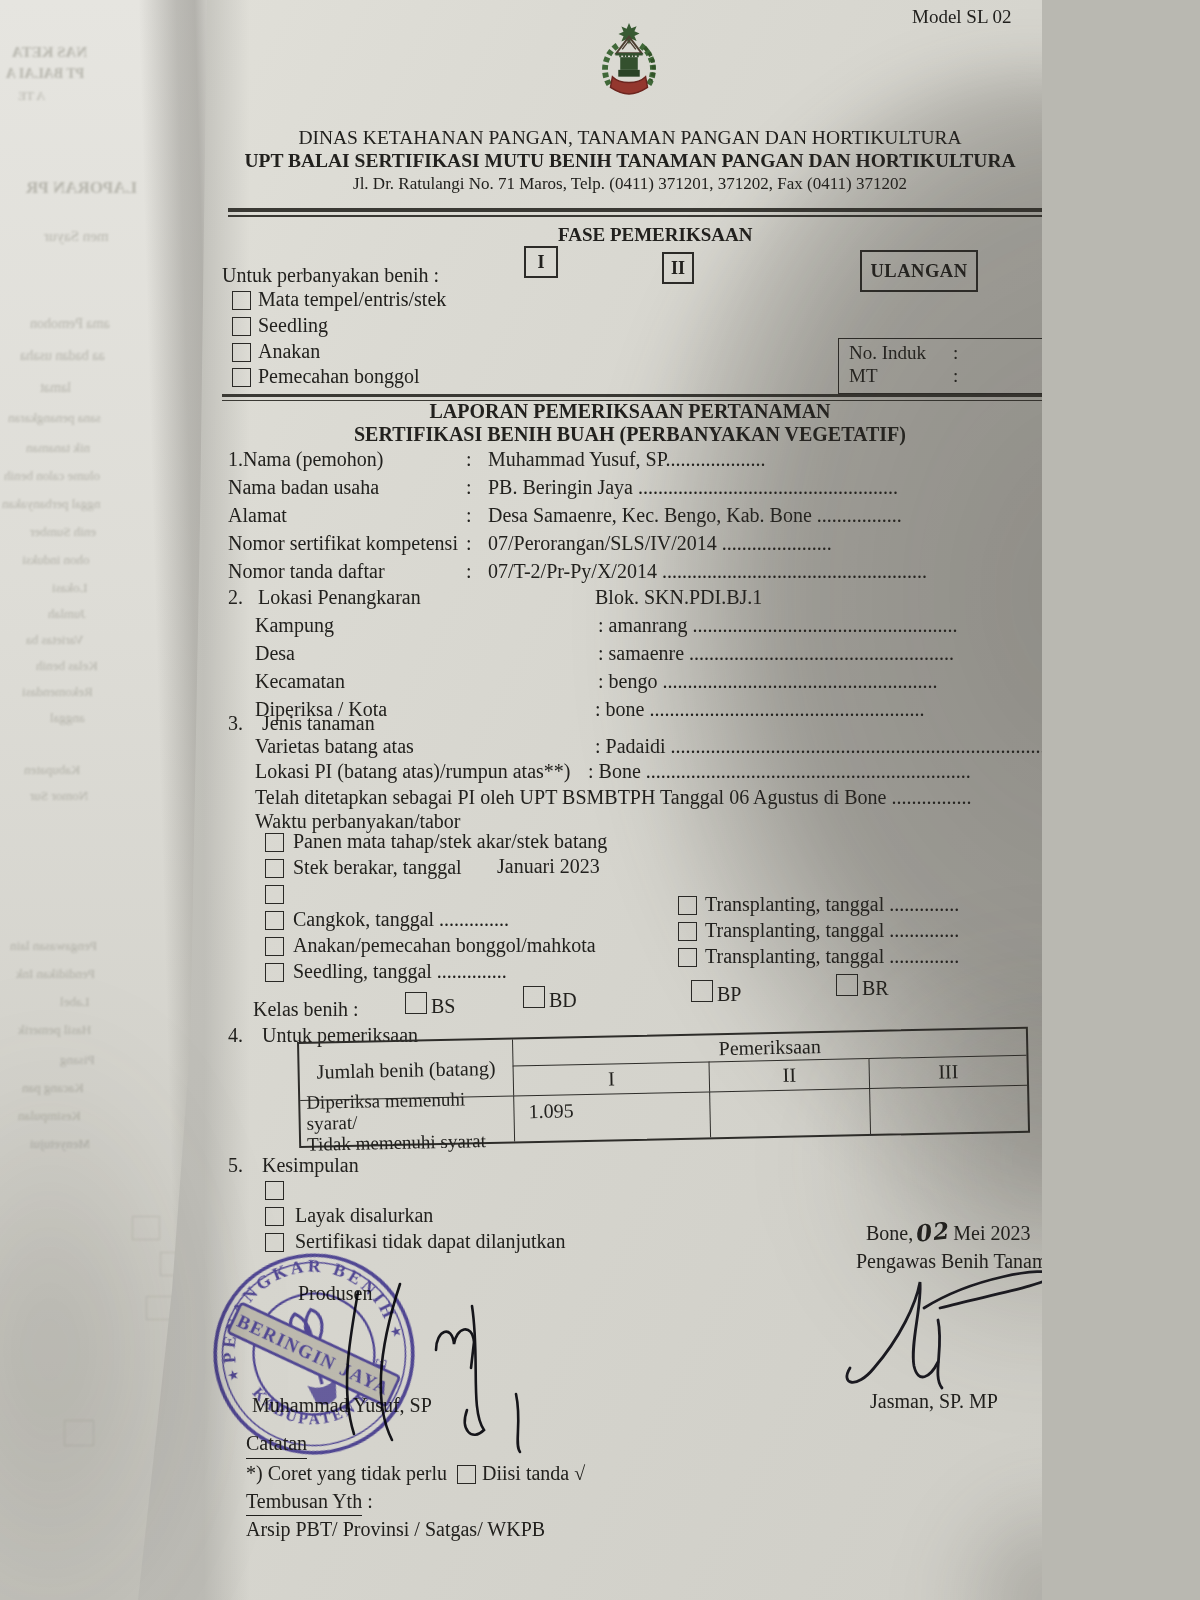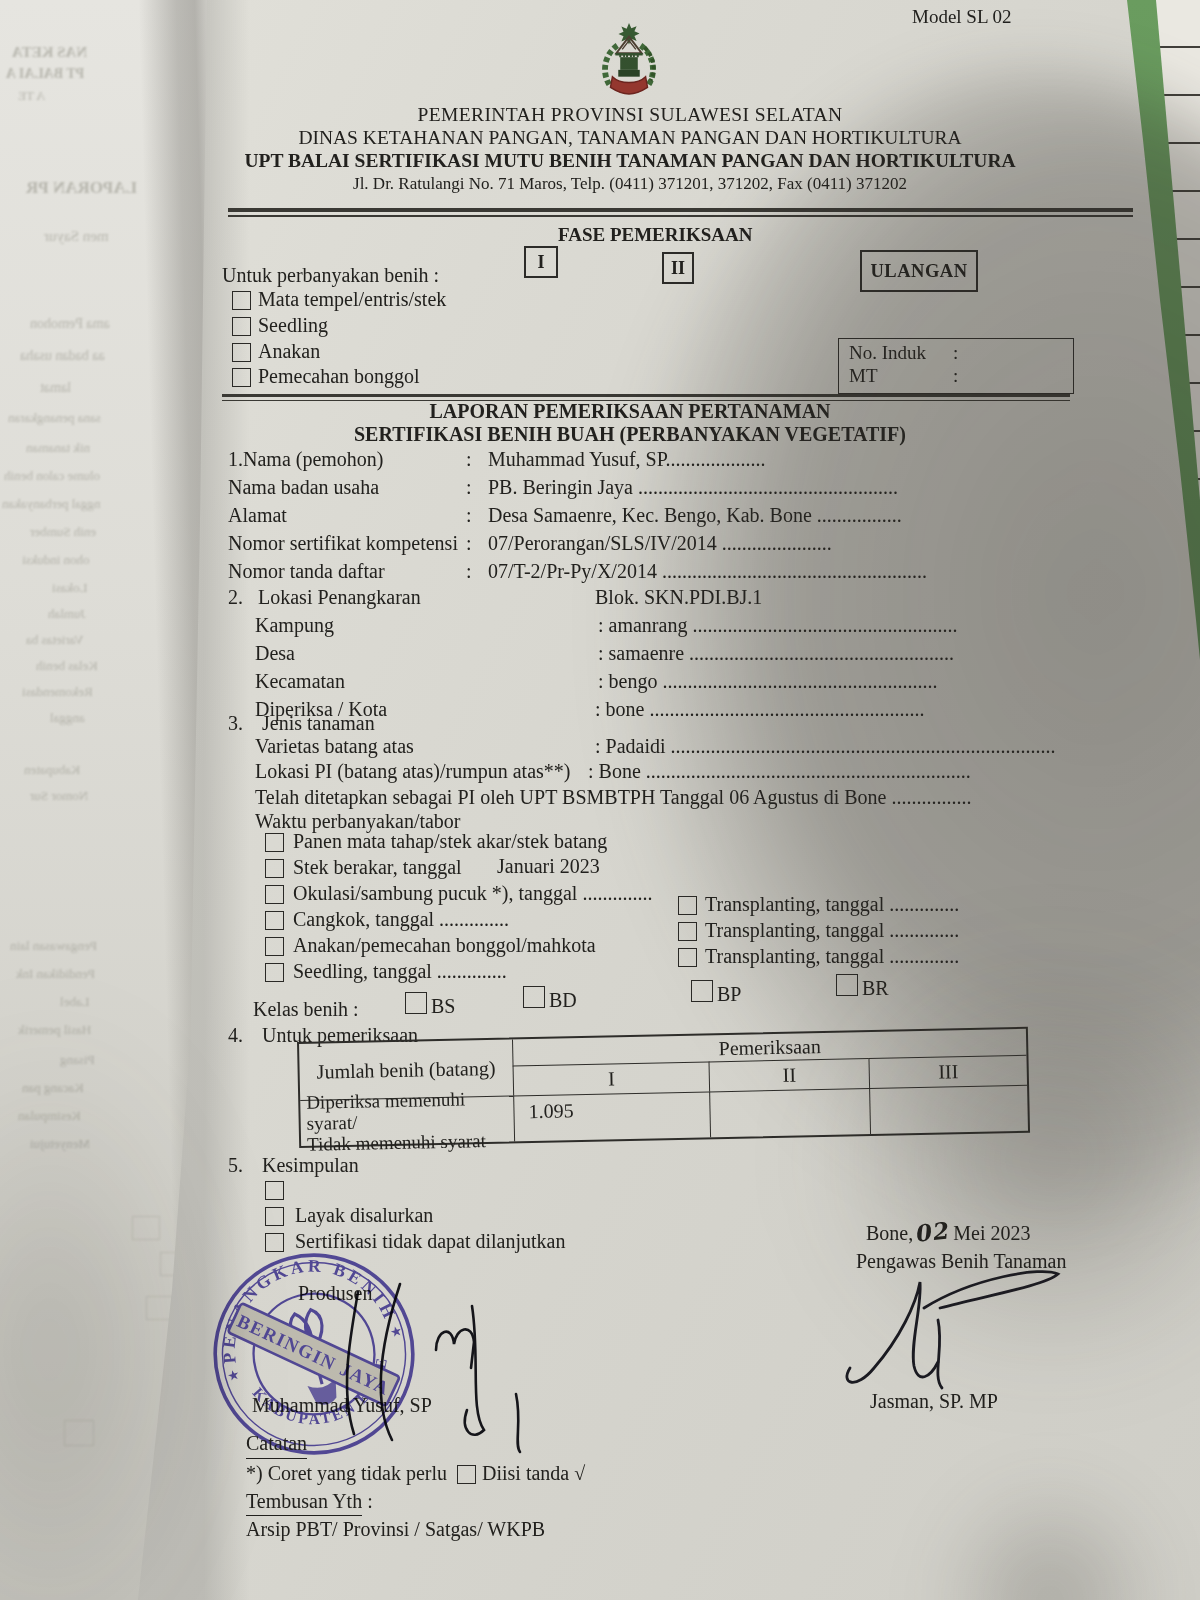--- a/index.html
+++ b/index.html
@@ -1,16 +1,16 @@
 <!DOCTYPE html>
 <html><head>
 <meta charset="utf-8">
 <style>
   html,body{margin:0;padding:0;background:#b9b8b1;}
-  .shot{position:relative;width:1200px;height:1600px;overflow:hidden;
+  .shot{position:relative;width:1042px;height:1600px;overflow:hidden;
         font-family:"Liberation Serif","DejaVu Serif",serif;color:#22211e;}
   
   .under{position:absolute;left:0;top:0;width:216px;height:1600px;overflow:hidden;
          background:linear-gradient(to bottom,#e6e5e0 0%,#dddcd6 40%,#d2d1ca 75%,#c3c2bb 100%);}
   .g{position:absolute;white-space:nowrap;color:#929186;opacity:.55;filter:blur(1.1px);
      transform:scaleX(-1);font-family:"Liberation Serif",serif;}
   .g.b{font-weight:bold;}
   .gb{position:absolute;border:1.5px solid #a3a296;opacity:.4;filter:blur(1px);}
   .edge{position:absolute;left:138px;top:-10px;width:76px;height:1640px;
         transform:rotate(-1.6deg);transform-origin:top left;
@@ -127,21 +127,20 @@
       <path d="M27 32 L40 15 L53 32 Z" fill="none" stroke="#5a4a3c" stroke-width="2"></path>
       <path d="M33 28 L40 19 L47 28" fill="none" stroke="#5a4a3c" stroke-width="1.4"></path>
       <path d="M26 33 h28" stroke="#3c5e38" stroke-width="2.5"></path>
       <rect x="31" y="36" width="18" height="13" fill="#3c5e38"></rect>
       <rect x="29" y="49" width="22" height="7" fill="#314e2e"></rect>
       <path d="M31 36 v-3 h4 v3 M38 36 v-3 h4 v3 M45 36 v-3 h4 v3" stroke="#3c5e38" stroke-width="2" fill="none"></path>
       <path d="M23 56 C31 64 49 64 57 56 L59 67 C45 76 35 76 21 67 Z" fill="#ad4038" stroke="#7d2b25" stroke-width="1.5"></path>
     </svg>
 
     <div class="hdr">
-      <span class="hc" style="top:104px;font-size:19.5px;letter-spacing:.4px">PEMERINTAH PROVINSI SULAWESI SELATAN</span>
       <span class="hc" style="top:127px;font-size:19.5px">DINAS KETAHANAN PANGAN, TANAMAN PANGAN DAN HORTIKULTURA</span>
       <span class="hc b" style="top:150px;font-size:19.5px">UPT BALAI SERTIFIKASI MUTU BENIH TANAMAN PANGAN DAN HORTIKULTURA</span>
       <span class="hc" style="top:174px;font-size:17px">Jl. Dr. Ratulangi No. 71 Maros, Telp. (0411) 371201, 371202, Fax (0411) 371202</span>
     </div>
     <div class="rule" style="left:228px;top:208px;width:905px"></div>
 
     <span class="t b" style="left:558px;top:224px;font-size:19px">FASE PEMERIKSAAN</span>
     <div class="boxed" style="left:524px;top:246px;width:30px;height:28px;font-size:18px;font-weight:bold">
         <span>I</span>
       </div>
@@ -208,21 +207,20 @@
     <span class="t" style="left:588px;top:760px">: Bone .................................................................</span>
     <span class="t" style="left:255px;top:786px">Telah ditetapkan sebagai PI oleh UPT BSMBTPH Tanggal 06 Agustus di Bone ................</span>
     <span class="t" style="left:255px;top:810px">Waktu perbanyakan/tabor</span>
 
     <span class="cb" style="left:265px;top:833px"></span>
     <span class="t" style="left:293px;top:830px">Panen mata tahap/stek akar/stek batang</span>
     <span class="cb" style="left:265px;top:859px"></span>
     <span class="t" style="left:293px;top:856px">Stek berakar, tanggal</span>
     <span class="t" style="left:497px;top:855px">Januari 2023</span>
     <span class="cb" style="left:265px;top:885px"></span>
-    <span class="t" style="left:293px;top:882px">Okulasi/sambung pucuk *), tanggal ..............</span>
     <span class="cb" style="left:265px;top:911px"></span>
     <span class="t" style="left:293px;top:908px">Cangkok, tanggal ..............</span>
     <span class="cb" style="left:265px;top:937px"></span>
     <span class="t" style="left:293px;top:934px">Anakan/pemecahan bonggol/mahkota</span>
     <span class="cb" style="left:265px;top:963px"></span>
     <span class="t" style="left:293px;top:960px">Seedling, tanggal ..............</span>
 
     <span class="cb" style="left:678px;top:896px"></span>
     <span class="t" style="left:705px;top:893px">Transplanting, tanggal ..............</span>
     <span class="cb" style="left:678px;top:922px"></span>

